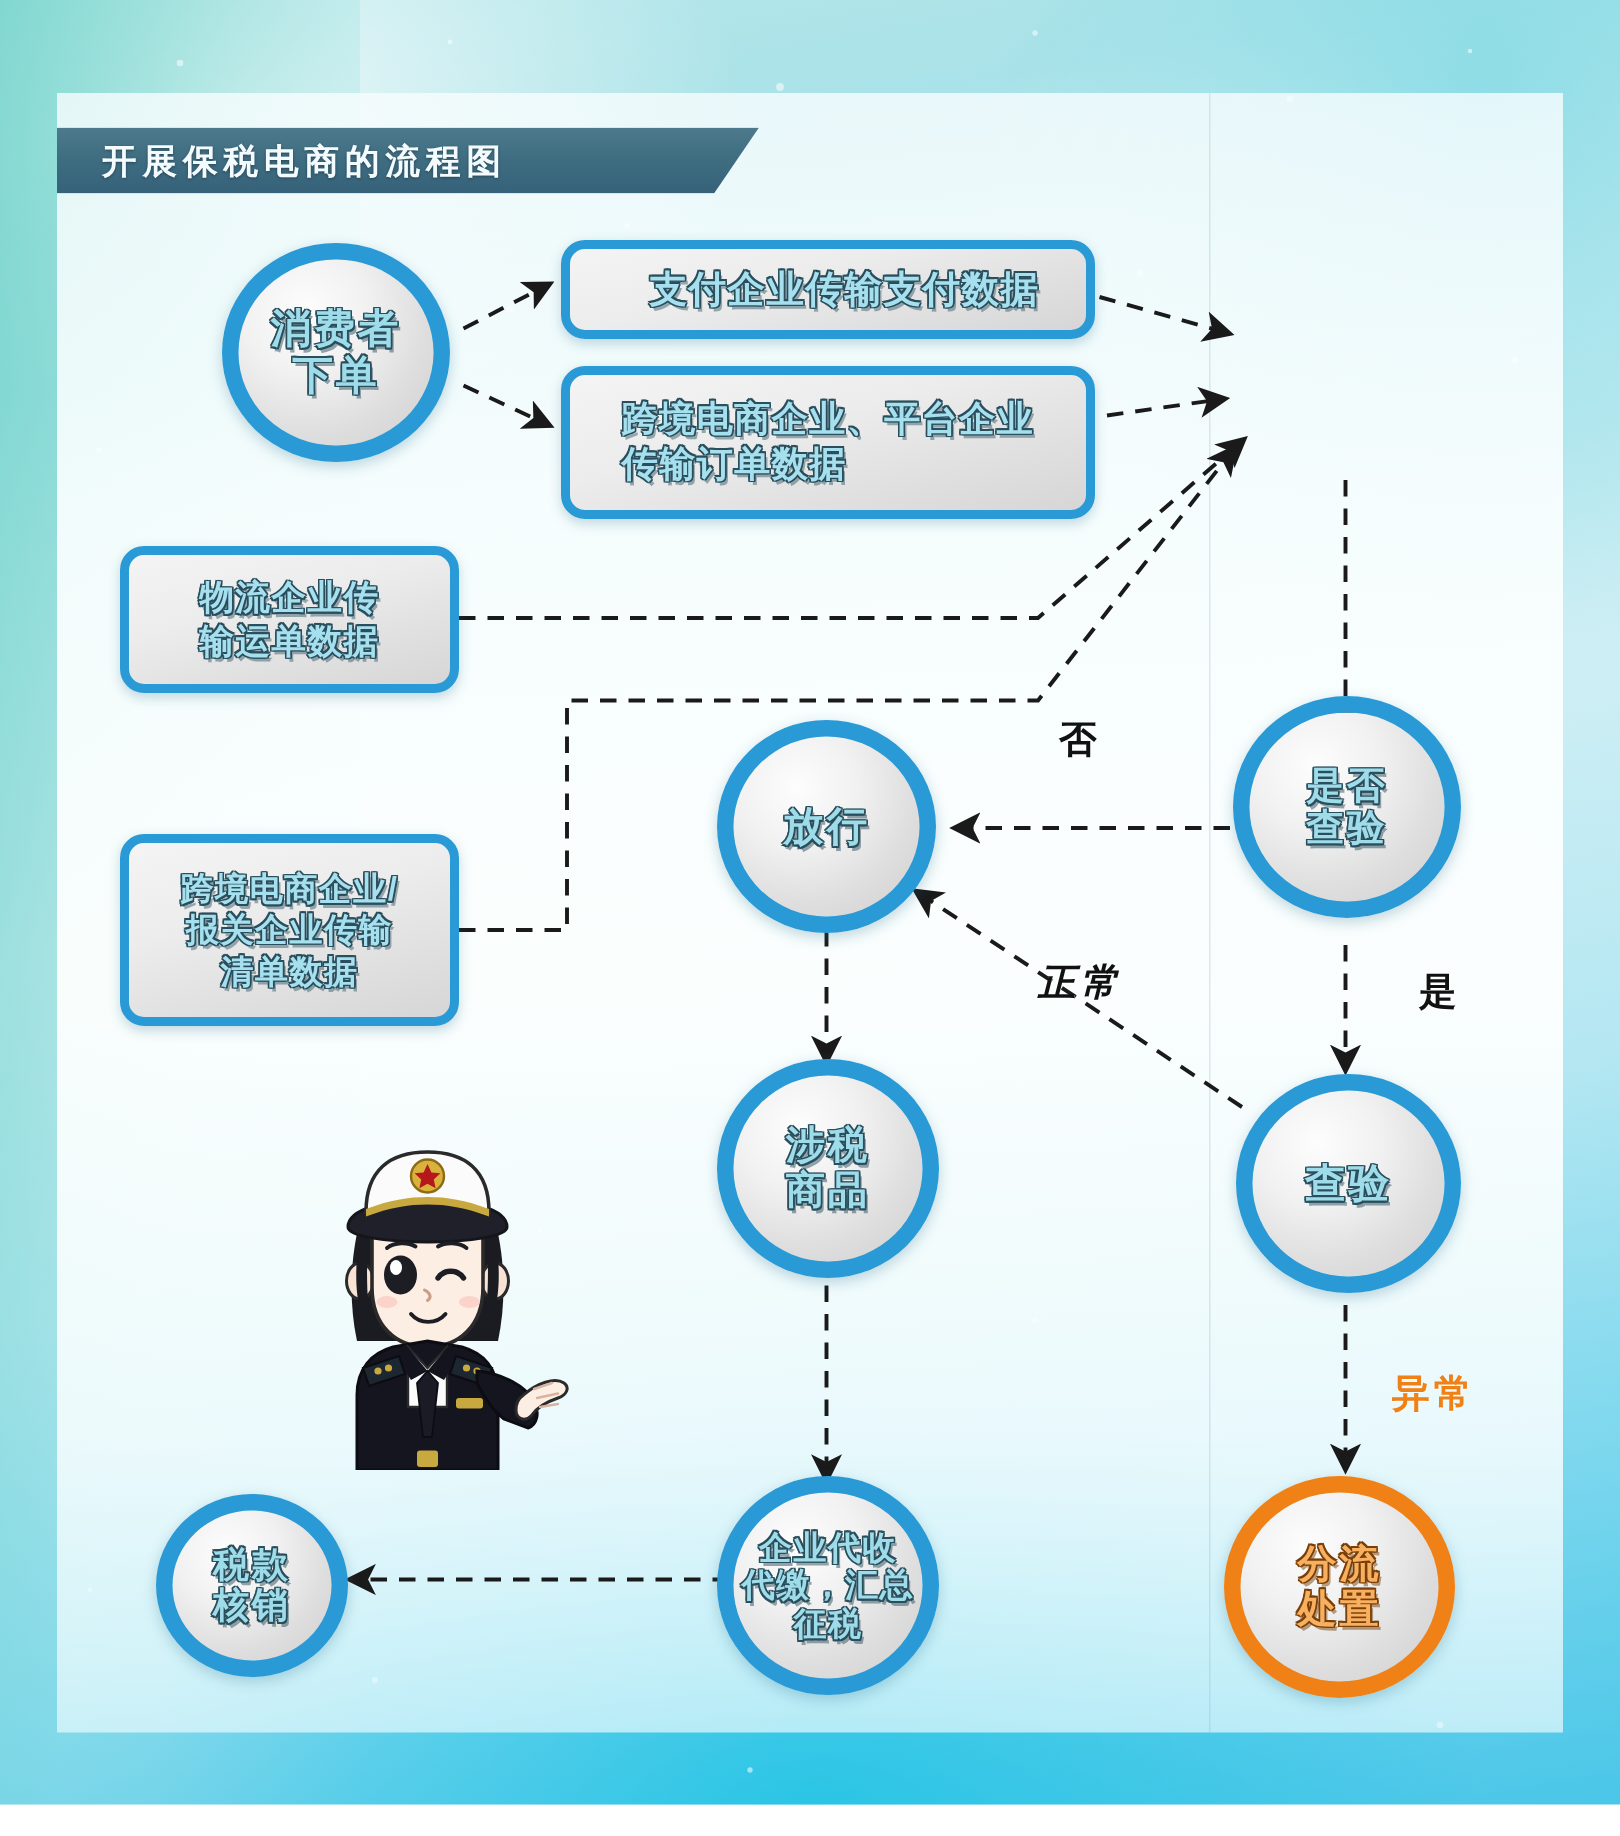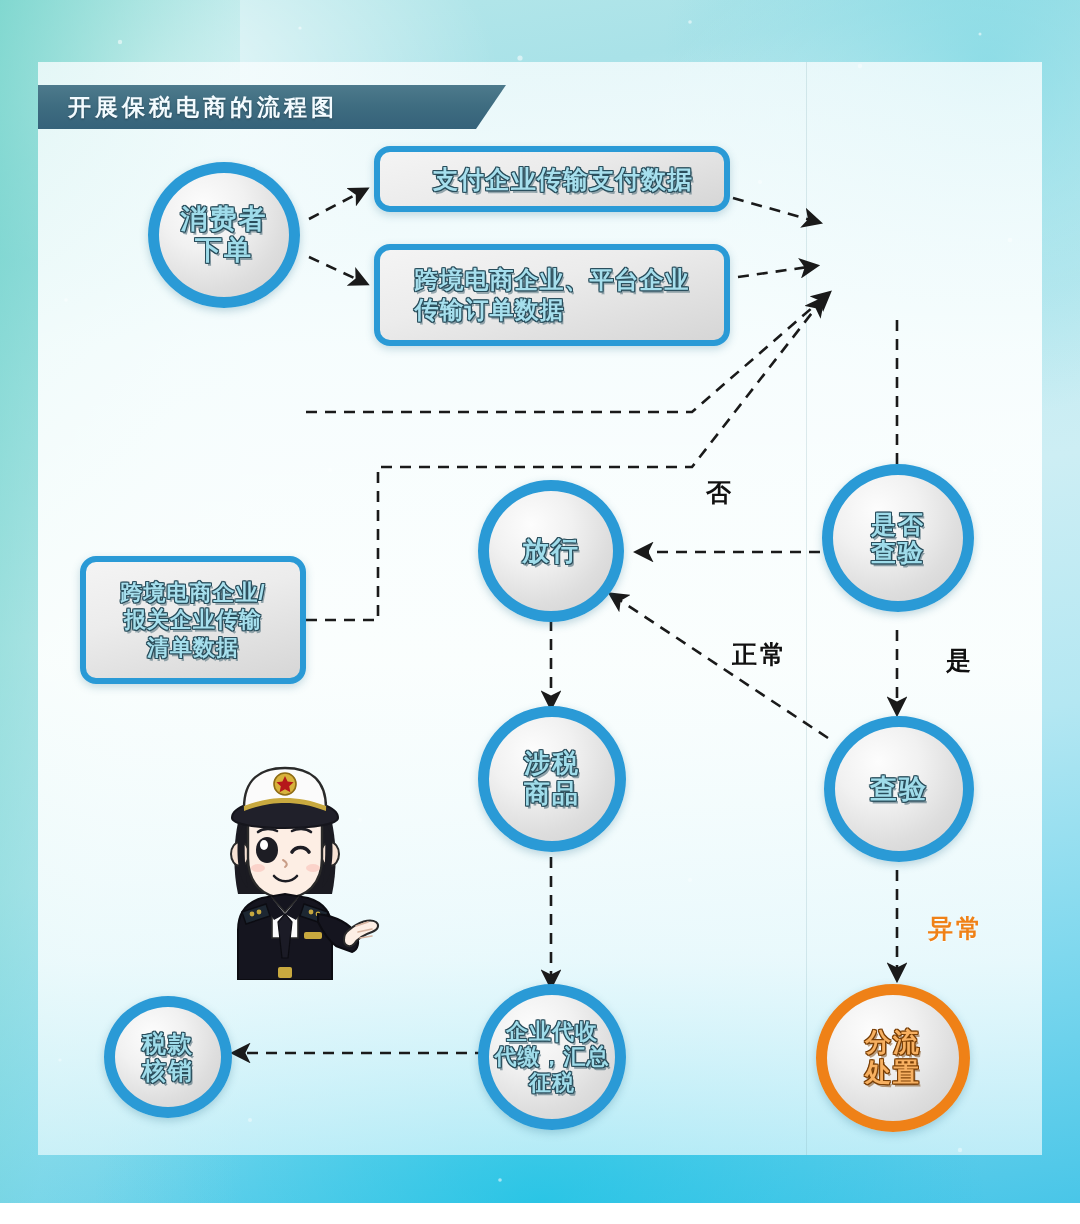--- a/index.html
+++ b/index.html
@@ -183,29 +183,33 @@
       <path d="M897,870 L897,978"></path>
 
       <path d="M551,620 L551,706"></path>
 
       <path d="M551,857 L551,985"></path>
 
       <path d="M486,1053 L235,1053"></path>
     </g>
   </svg>
 
-  <div class="node-box" style="left:374px;top:146px;width:356px;height:66px;padding-left:34px;">
+  <div class="node-box" style="left:374px;top:160px;width:356px;height:66px;padding-left:34px;">
     <span class="lbl" style="font-size:25px;">支付企业传输支付数据</span>
   </div>
 
   <div class="node-box" style="left:374px;top:244px;width:356px;height:102px;">
     <span class="lbl" style="font-size:24px;white-space:pre-line;text-align:left;">跨境电商企业、平台企业
 传输订单数据</span>
   </div>
 
+  <div class="node-box" style="left:80px;top:364px;width:226px;height:98px;">
+    <span class="lbl" style="font-size:23px;white-space:pre-line;">物流企业传
+输运单数据</span>
+  </div>
 
   <div class="node-box" style="left:80px;top:556px;width:226px;height:128px;">
     <span class="lbl" style="font-size:22px;white-space:pre-line;">跨境电商企业/
 报关企业传输
 清单数据</span>
   </div>
 
   <div class="node-circle blue" style="left:148px;top:162px;width:152px;height:146px;">
     <span class="lbl" style="font-size:27px;white-space:pre-line;">消费者
 下单</span>
@@ -241,21 +245,21 @@
 征税</span>
   </div>
 
   <div class="node-circle blue" style="left:104px;top:996px;width:128px;height:122px;">
     <span class="lbl" style="font-size:24px;white-space:pre-line;">税款
 核销</span>
   </div>
 
   <div class="edge-label" style="left:706px;top:476px;">否</div>
   <div class="edge-label" style="left:946px;top:644px;">是</div>
-  <div class="edge-label" style="left:732px;top:638px;">正常</div>
+  <div class="edge-label" style="left:692px;top:638px;font-style:italic;">正常</div>
   <div class="edge-label accent" style="left:928px;top:912px;">异常</div>
 
   <svg class="mascot" viewBox="0 0 196 218">
 
     <path d="M54,52 C48,74 46,104 52,132 L146,132 C152,104 150,74 144,52 Z" fill="#1b1b22"></path>
 
     <ellipse cx="54" cy="92" rx="9" ry="12" fill="#f7e2d4" stroke="#2a2a2a" stroke-width="2"></ellipse>
     <ellipse cx="144" cy="92" rx="9" ry="12" fill="#f7e2d4" stroke="#2a2a2a" stroke-width="2"></ellipse>
 
     <path d="M62,62 C62,40 80,30 99,30 C118,30 136,40 136,62 L136,96 C136,122 120,136 99,136 C78,136 62,122 62,96 Z" fill="#fdeee4" stroke="#2a2a2a" stroke-width="2.4"></path>

